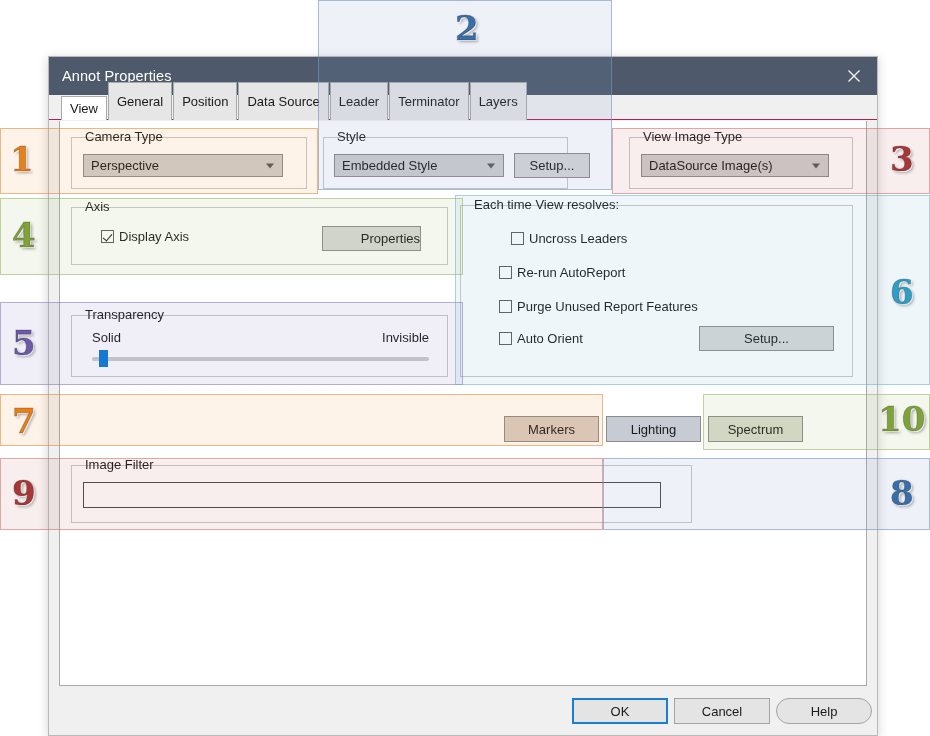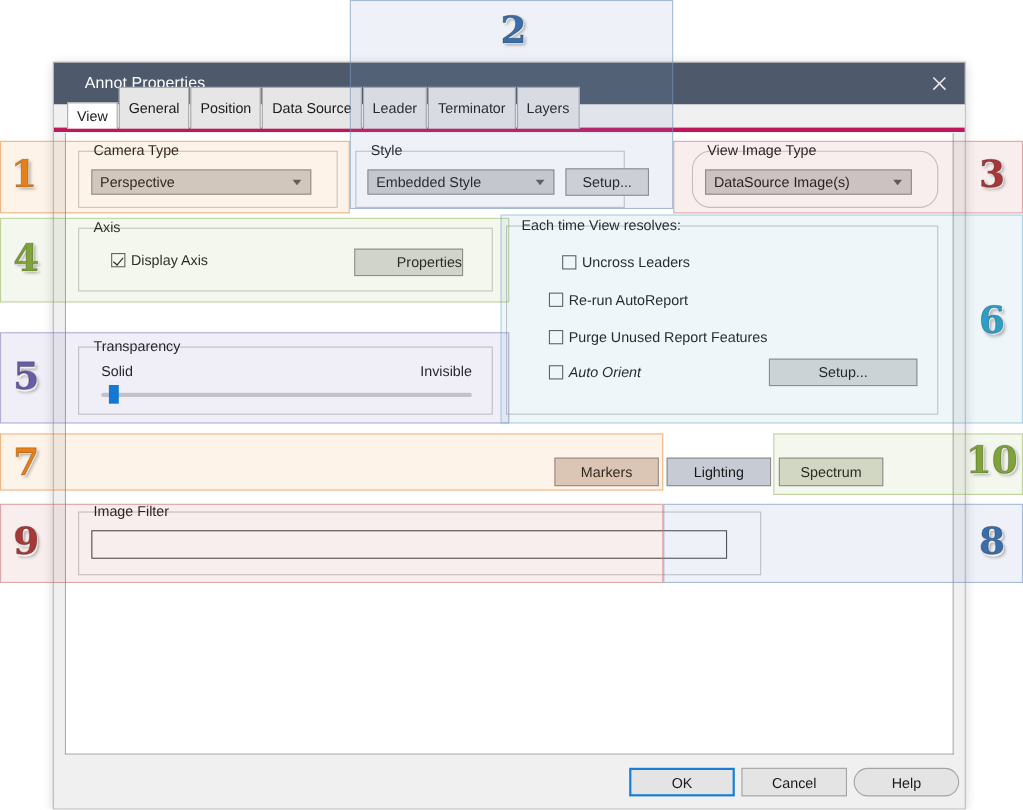--- a/index.html
+++ b/index.html
@@ -23,39 +23,39 @@
   }
   .titlebar {
     position: relative;
     height: 38px;
     background: #4e5a6b;
     display: flex; align-items: center;
   }
   .title-text {
     color: #ffffff;
     font-size: 14.5px;
-    margin-left: 28px;
+    margin-left: 13px;
     letter-spacing: .1px;
   }
   .close-btn {
     position: absolute; right: 0; top: 0;
     width: 46px; height: 38px;
     display: flex; align-items: center; justify-content: center;
     color: #e9ebee; font-size: 17px; line-height: 1;
   }
   .close-btn svg { display:block; }
 
   
   .tabstrip {
     position: relative;
     height: 25px;
     background: #f0f0f0;
     padding-left: 12px;
     display: flex; align-items: flex-end;
-    border-bottom: 4px solid #be185d;
+    border-bottom: 1px solid #be185d;
   }
   .tab {
     height: 38px;
     padding: 0 8px;
     font-size: 13px;
     color: #1a1a1a;
     background: #e6e6e6;
     border: 1px solid #a9a9a9;
     border-bottom: none;
     margin-right: 1px;
@@ -260,21 +260,21 @@
         <span class="legend">Style</span>
         <div class="combo" style="left:10px; top:16px; width:170px;">
           <span>Embedded Style</span>
           <span class="caret"></span>
         </div>
         <div class="btn" style="left:190px; top:15px; width:76px;">
           <span>Setup...</span>
         </div>
       </div>
 
-      <div class="group" style="left:569px; top:16px; width:224px; height:52px;border-radius:17px;">
+      <div class="group" style="left:569px; top:16px; width:224px; height:52px;">
         <span class="legend">View Image Type</span>
         <div class="combo" style="left:11px; top:16px; width:188px;">
           <span>DataSource Image(s)</span>
           <span class="caret"></span>
         </div>
       </div>
 
       <div class="group" style="left:11px; top:86px; width:377px; height:58px;">
         <span class="legend">Axis</span>
         <div class="chk-row" style="left:29px; top:22px;">
@@ -303,21 +303,21 @@
           <span>Uncross Leaders</span>
         </div>
         <div class="chk-row" style="left:38px; top:60px;">
           <span class="chk"></span>
           <span>Re-run AutoReport</span>
         </div>
         <div class="chk-row" style="left:38px; top:94px;">
           <span class="chk"></span>
           <span>Purge Unused Report Features</span>
         </div>
-        <div class="chk-row" style="left:38px; top:126px;font-style:italic;">
+        <div class="chk-row" style="left:38px; top:126px;">
           <span class="chk"></span>
           <span>Auto Orient</span>
         </div>
         <div class="btn" style="left:238px; top:120px; width:135px;">
           <span>Setup...</span>
         </div>
       </div>
 
       <div class="btn mark" style="left:444px; top:295px; width:95px; height:26px;">
         <span>Markers</span>

